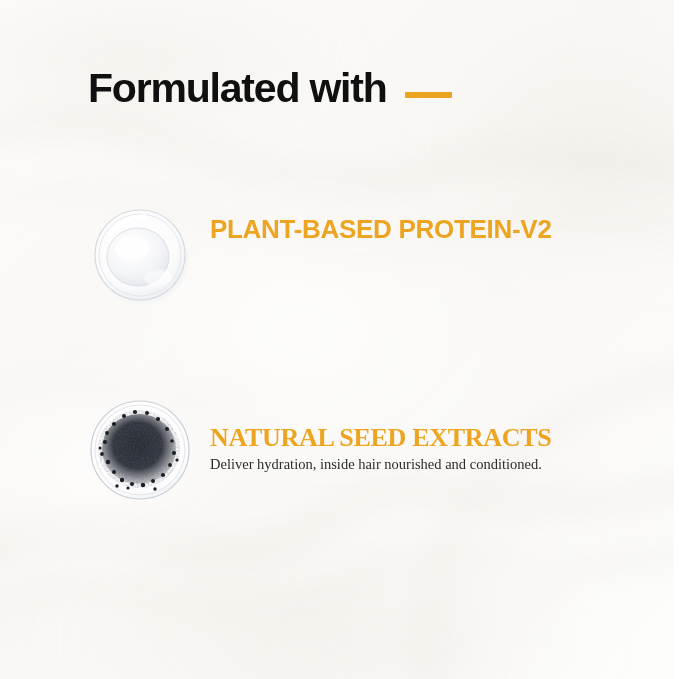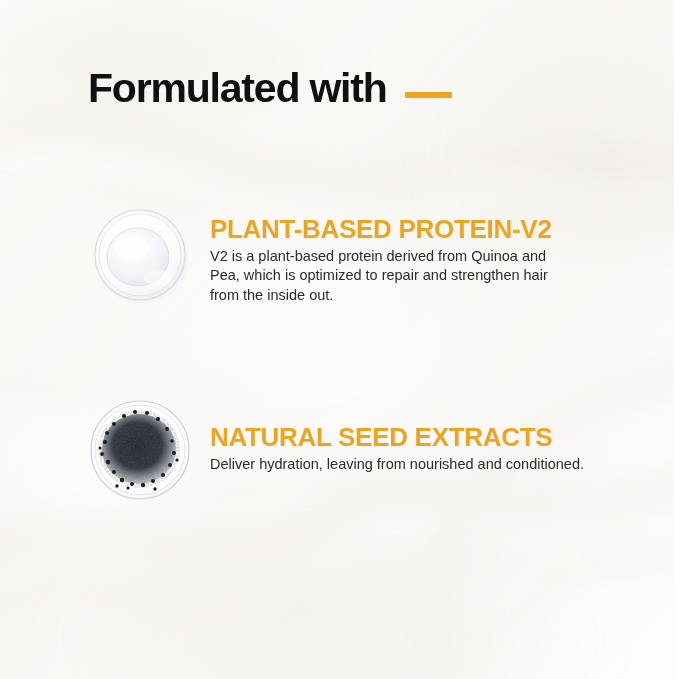--- a/index.html
+++ b/index.html
@@ -46,21 +46,21 @@
   .row-2{left:86px;top:396px;}
 
   .icon-wrap{
     position:relative;
     width:108px;height:108px;
     flex:0 0 108px;
   }
   .icon-wrap svg{display:block;}
 
   .text-col{margin-left:16px;padding-top:16px;width:400px;}
-  .row-2 .text-col{padding-top:28px;}
+  .row-2 .text-col{padding-top:28px;font-family:Liberation Serif, serif;}
 
   .ing-title{
     font-size:26px;
     font-weight:bold;
     color:#eda521;
     letter-spacing:-0.3px;
     line-height:1.05;
     margin:0 0 4px 0;
     white-space:nowrap;
   }
@@ -155,21 +155,20 @@
         <circle cx="54" cy="55" r="45" fill="url(#dishShade)" stroke="#d6dade" stroke-width="1.1"></circle>
         <circle cx="54" cy="55" r="41" fill="none" stroke="#e4e7eb" stroke-width="1"></circle>
         <ellipse cx="52" cy="57" rx="31" ry="29" fill="url(#gelShade)" stroke="#dcdfe5" stroke-width="1"></ellipse>
         <ellipse cx="46" cy="48" rx="17" ry="12" fill="#ffffff" opacity="0.95" filter="url(#softIcon)"></ellipse>
         <path d="M24,36 C30,24 44,16 60,16" fill="none" stroke="#ffffff" stroke-width="4" opacity="0.9"></path>
         <ellipse cx="72" cy="78" rx="14" ry="8" fill="#ffffff" opacity="0.6" filter="url(#softIcon)"></ellipse>
       </svg>
     </div>
     <div class="text-col">
       <div class="ing-title">PLANT-BASED PROTEIN-V2</div>
-      <p class="ing-desc">V2 is a plant-based protein derived  from Quinoa and Pea, which is optimized to repair and strengthen hair from the inside out.</p>
     </div>
   </div>
 
   <div class="row row-2">
     <div class="icon-wrap">
       <svg width="108" height="108" viewBox="0 0 108 108" aria-hidden="true">
         <defs>
           <radialGradient id="petri" cx="45%" cy="38%" r="65%">
             <stop offset="0%" stop-color="#ffffff"></stop>
             <stop offset="85%" stop-color="#fcfcfd"></stop>
@@ -213,17 +212,17 @@
             <circle cx="31" cy="90" r="1.7"></circle>
           <circle cx="69" cy="93" r="1.7"></circle>
             <circle cx="91" cy="64" r="1.6"></circle>
           <circle cx="14" cy="52" r="1.5"></circle>
             <circle cx="42" cy="92" r="1.6"></circle>
         </g>
       </svg>
     </div>
     <div class="text-col">
       <div class="ing-title">NATURAL SEED EXTRACTS</div>
-      <p class="ing-desc single">Deliver hydration, leaving from nourished and conditioned.</p>
+      <p class="ing-desc single">Deliver hydration, inside hair nourished and conditioned.</p>
     </div>
   </div>
 
 </div>
 
 </body></html>

